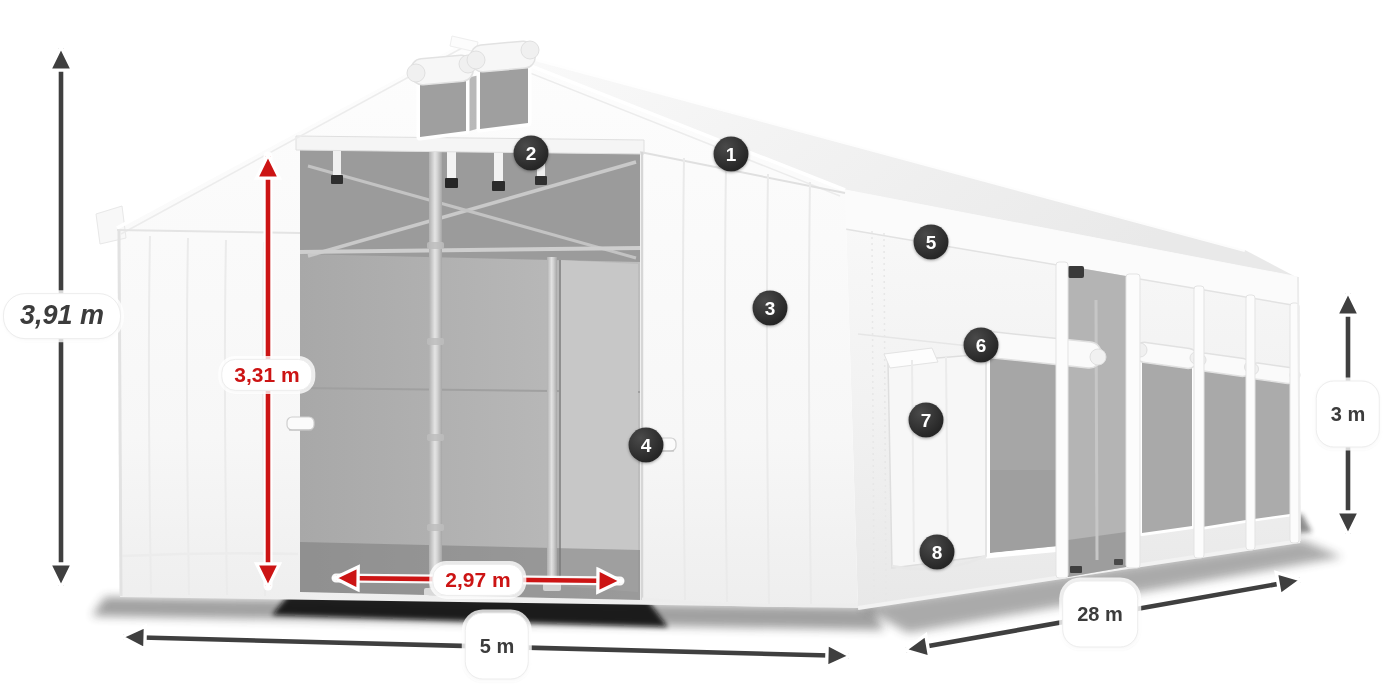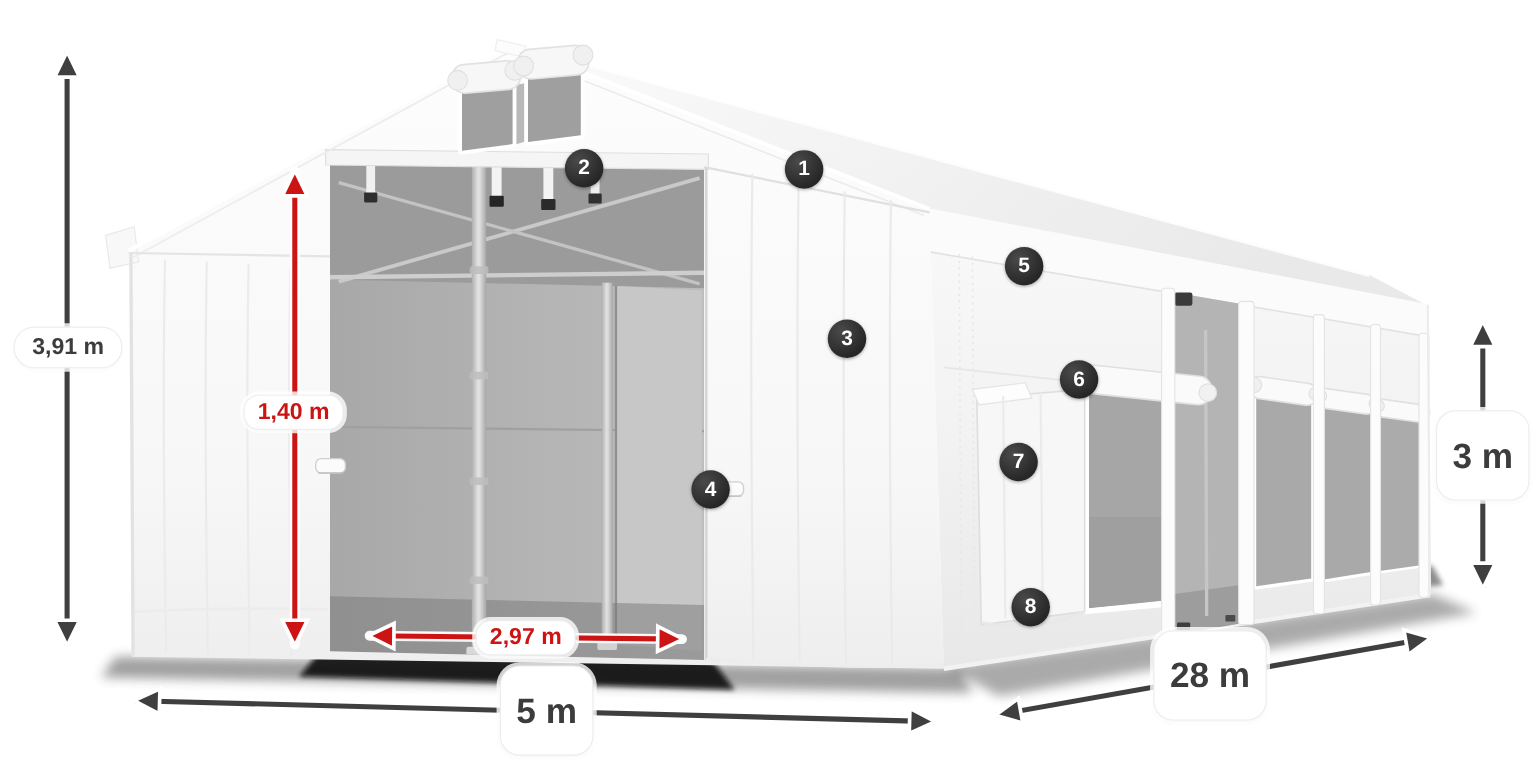--- a/index.html
+++ b/index.html
@@ -18,23 +18,23 @@
 
   .win{paint-order:stroke;stroke:#ffffff;stroke-linejoin:round;}
 
   
   .pill{
     position:absolute;transform:translate(-50%,-50%);
     background:var(--color-pill-bg,#ffffff);
     border:1px solid #ededed;border-radius:18px;
     font-weight:bold;color:var(--color-label-text,#3c3c3c);
     box-shadow:0 0 0 3px rgba(255,255,255,.8),0 1px 3px rgba(0,0,0,.14);
-    padding:20px 14px;font-size:32px;line-height:1.25;white-space:nowrap;z-index:3;
+    padding:20px 14px;font-size:20px;line-height:1.25;white-space:nowrap;z-index:3;
   }
-  .pill-lg{font-size:21px;padding:5px 16px;border-radius:22px;}
+  .pill-lg{font-size:27px;padding:5px 16px;border-radius:22px;font-style:italic;}
   .pill-red{color:var(--color-dimension-red,#cc1414);font-size:21px;padding:2px 12px;border-radius:14px;}
 
   
   .badge{
     position:absolute;transform:translate(-50%,-50%);
     width:35px;height:35px;border-radius:50%;
     background:radial-gradient(circle at 35% 30%, #4a4a4a, var(--color-badge-bg,#262626) 72%);
     color:var(--color-badge-text,#ffffff);
     font-weight:bold;font-size:19px;
     display:flex;align-items:center;justify-content:center;
@@ -279,21 +279,21 @@
         <line class="dim-dark" x1="906" y1="650" x2="1300" y2="580" marker-start="url(#ahDark)" marker-end="url(#ahDark)"></line>
       </g>
       <g>
         <line class="dim-casing" x1="1348" y1="293" x2="1348" y2="534"></line>
         <line class="dim-dark" x1="1348" y1="293" x2="1348" y2="534" marker-start="url(#ahDark)" marker-end="url(#ahDark)"></line>
       </g>
     </g>
   </svg>
 
   <div class="pill pill-lg" style="left:62px;top:316px">3,91 m</div>
-  <div class="pill pill-red" style="left:267px;top:375px">1,40 m</div>
+  <div class="pill pill-red" style="left:267px;top:375px">3,31 m</div>
   <div class="pill pill-red" style="left:478px;top:580px">2,97 m</div>
   <div class="pill" style="left:497px;top:646px">5 m</div>
   <div class="pill" style="left:1100px;top:614px">28 m</div>
   <div class="pill" style="left:1348px;top:414px">3 m</div>
 
   <div class="badge" style="left:731px;top:154px">1</div>
   <div class="badge" style="left:531px;top:153px">2</div>
   <div class="badge" style="left:770px;top:308px">3</div>
   <div class="badge" style="left:646px;top:445px">4</div>
   <div class="badge" style="left:931px;top:242px">5</div>

